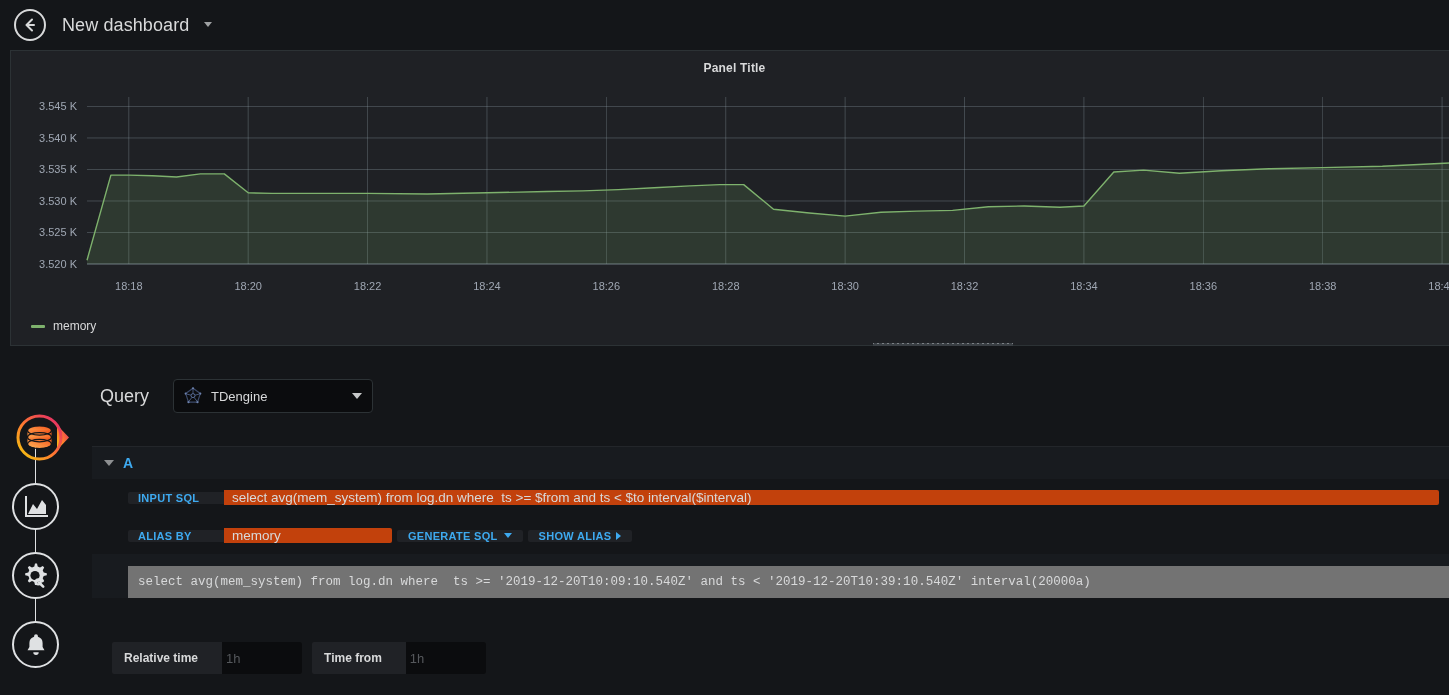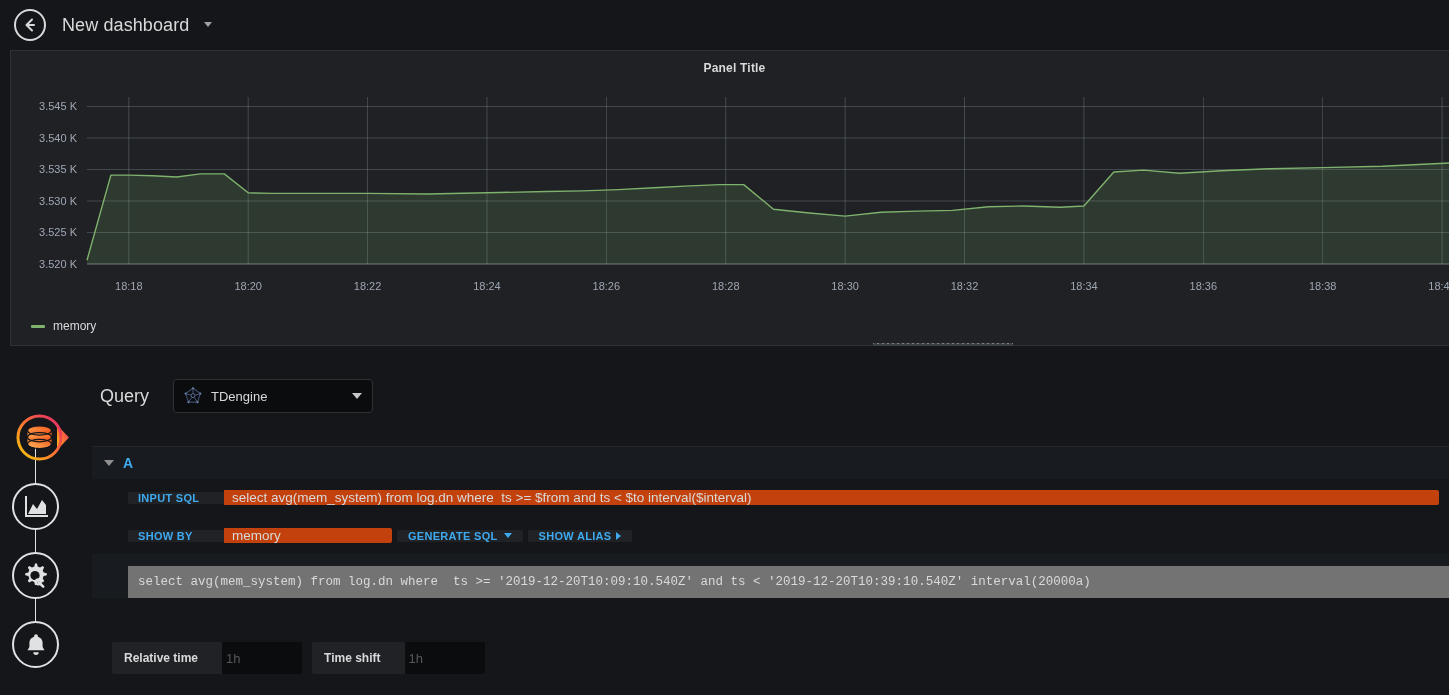--- a/index.html
+++ b/index.html
@@ -449,21 +449,21 @@
       <span class="ref-id">A</span>
     </div>
 
     <div class="field-rows">
       <div class="field-row">
         <div class="field-label">INPUT SQL</div>
         <input class="field-input" id="input-sql-field" type="text" value="select avg(mem_system) from log.dn where  ts &gt;= $from and ts &lt; $to interval($interval)" style="">
       </div>
 
       <div class="field-row">
-        <div class="field-label">SHOW BY</div>
+        <div class="field-label">ALIAS BY</div>
         <input class="field-input" id="alias-by-field" type="text" value="memory" style="">
         <div class="mini-btn">
           <span>GENERATE SQL</span>
           <span class="bcaret"></span>
         </div>
         <div class="mini-btn">
           <span>SHOW ALIAS</span>
           <span class="bcaret-right"></span>
         </div>
       </div>
@@ -471,18 +471,18 @@
 
     <div class="generated-sql">select avg(mem_system) from log.dn where  ts &gt;= '2019-12-20T10:09:10.540Z' and ts &lt; '2019-12-20T10:39:10.540Z' interval(20000a)</div>
   </div>
 
   <div class="time-row">
     <div class="time-group">
       <div class="time-label">Relative time</div>
       <input class="time-input" type="text" placeholder="1h" style="">
     </div>
     <div class="time-group">
-      <div class="time-label">Time shift</div>
+      <div class="time-label">Time from</div>
       <input class="time-input" type="text" placeholder="1h" style="">
     </div>
   </div>
 
 </div>
 
 </body></html>

